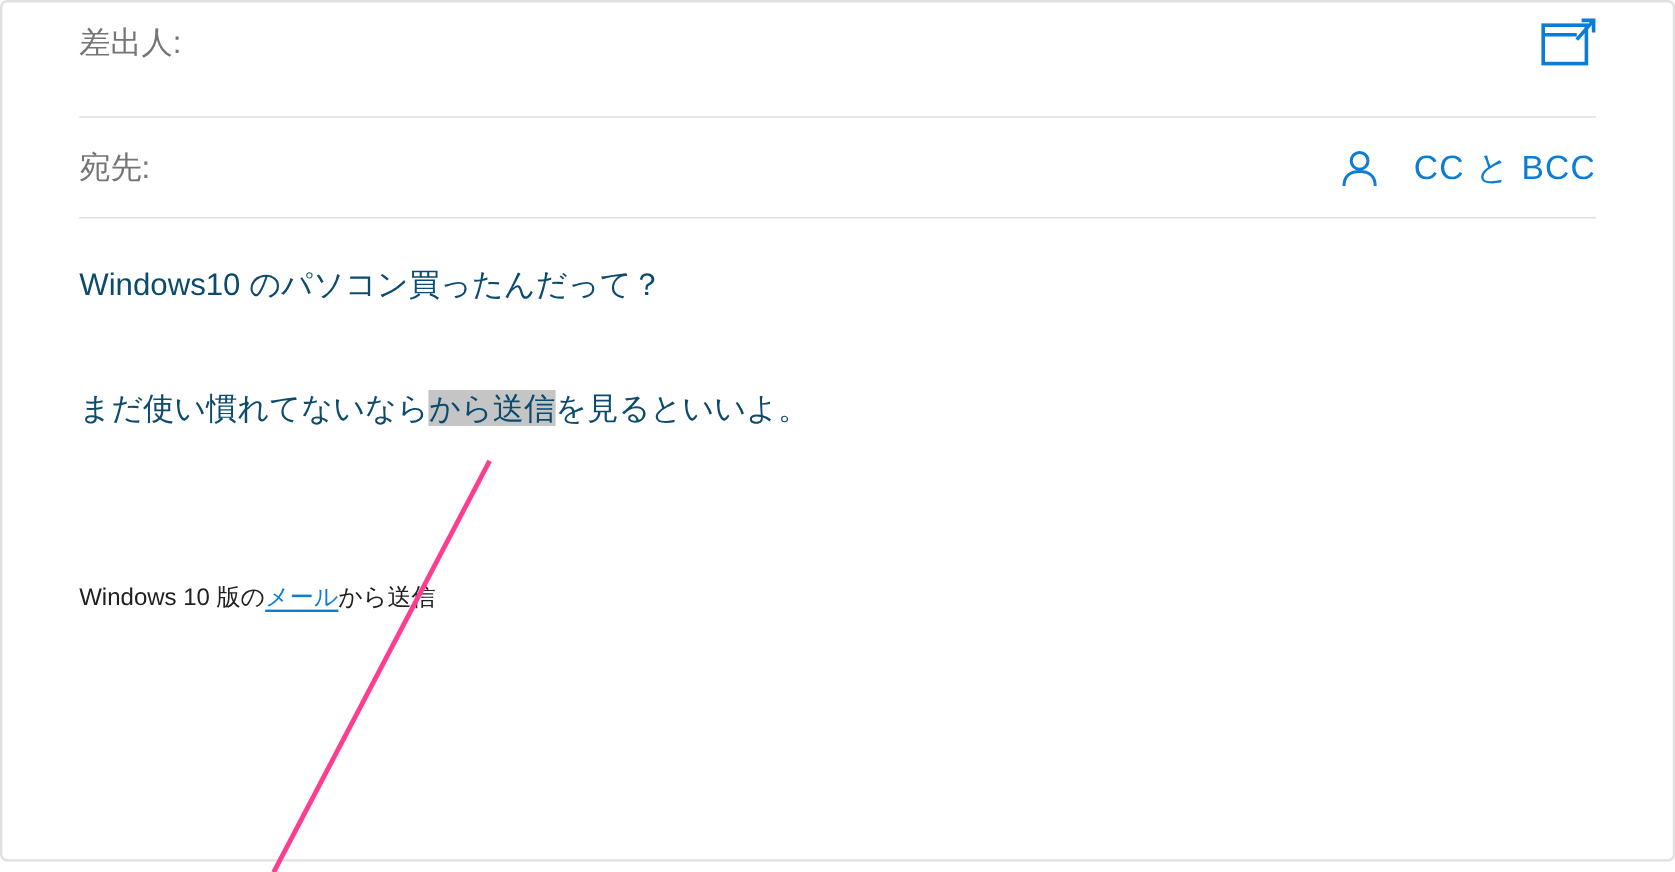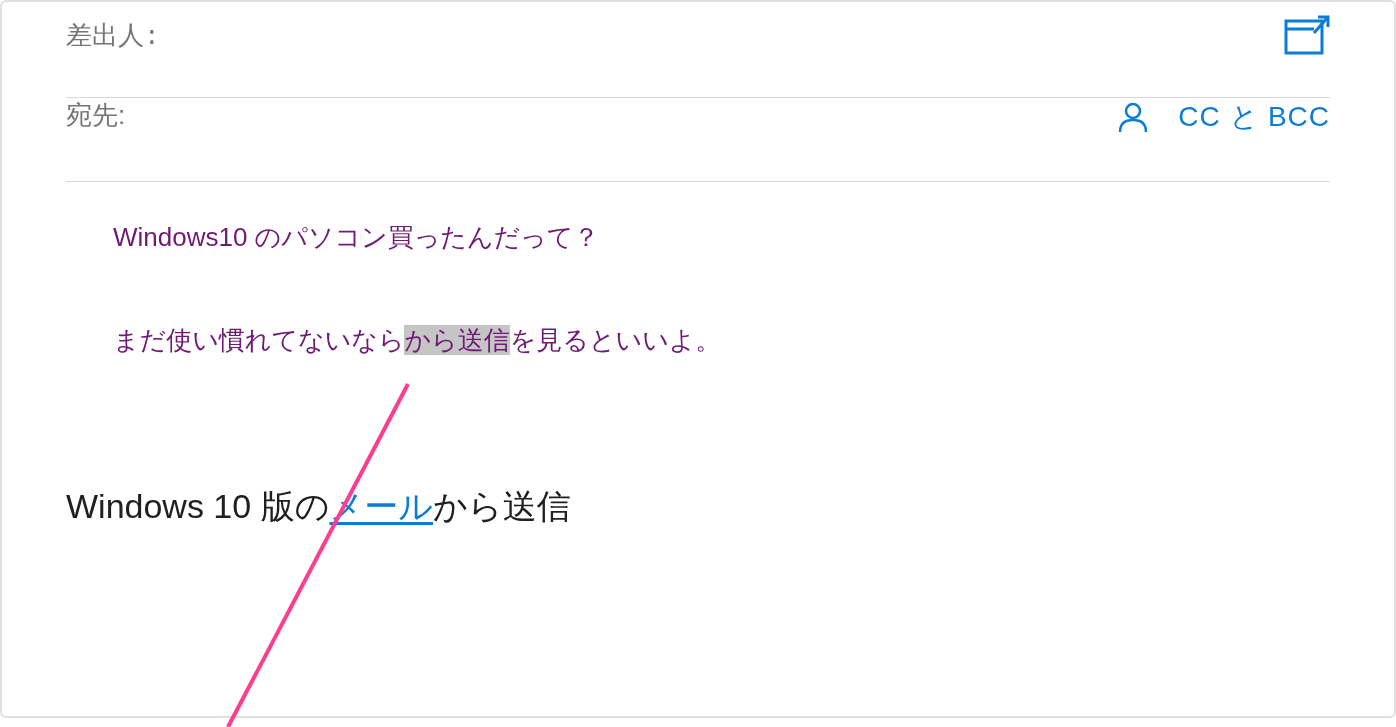--- a/index.html
+++ b/index.html
@@ -22,28 +22,27 @@
       width: 100%;
       height: 718px;
       position: relative;
       padding: 0;
     }
     .header-row {
       display: flex;
       align-items: center;
       justify-content: space-between;
       padding: 10px 64px 0 64px;
-      font-family: Liberation Mono, monospace;
     }
     .field-row {
       padding: 0 64px;
     }
     .field-line {
       display: flex;
-      align-items: flex-start;
+      align-items: center;
       justify-content: space-between;
       height: 84px;
       border-bottom: 1px solid #d8d8d8;
     }
     .field-label {
       color: #757575;
       font-size: 26px;
       font-weight: 400;
     }
     .field-right {
@@ -78,37 +77,36 @@
     }
     .cc-bcc {
       color: #0c7cd5;
       font-size: 28px;
       cursor: pointer;
       letter-spacing: 1px;
     }
     .body-area {
       padding: 36px 64px 0 64px;
       font-size: 26px;
-      color: #701a75;
+      color: #0c4a6e;
       line-height: 1.5;
-      margin-left: 47px;
     }
     .body-line {
       margin-bottom: 64px;
     }
     .body-line2 {
       margin-top: 0;
     }
     .highlighted {
       background: #c5c5c5;
     }
     .signature-area {
       padding: 0 64px;
       margin-top: 124px;
-      font-size: 34px;
+      font-size: 20px;
       color: #202020;
     }
     .mail-link {
       color: #0c7cd5;
       text-decoration: underline;
       text-decoration-color: #0c7cd5;
       text-underline-offset: 4px;
     }
     .annotation-line {
       position: absolute;

